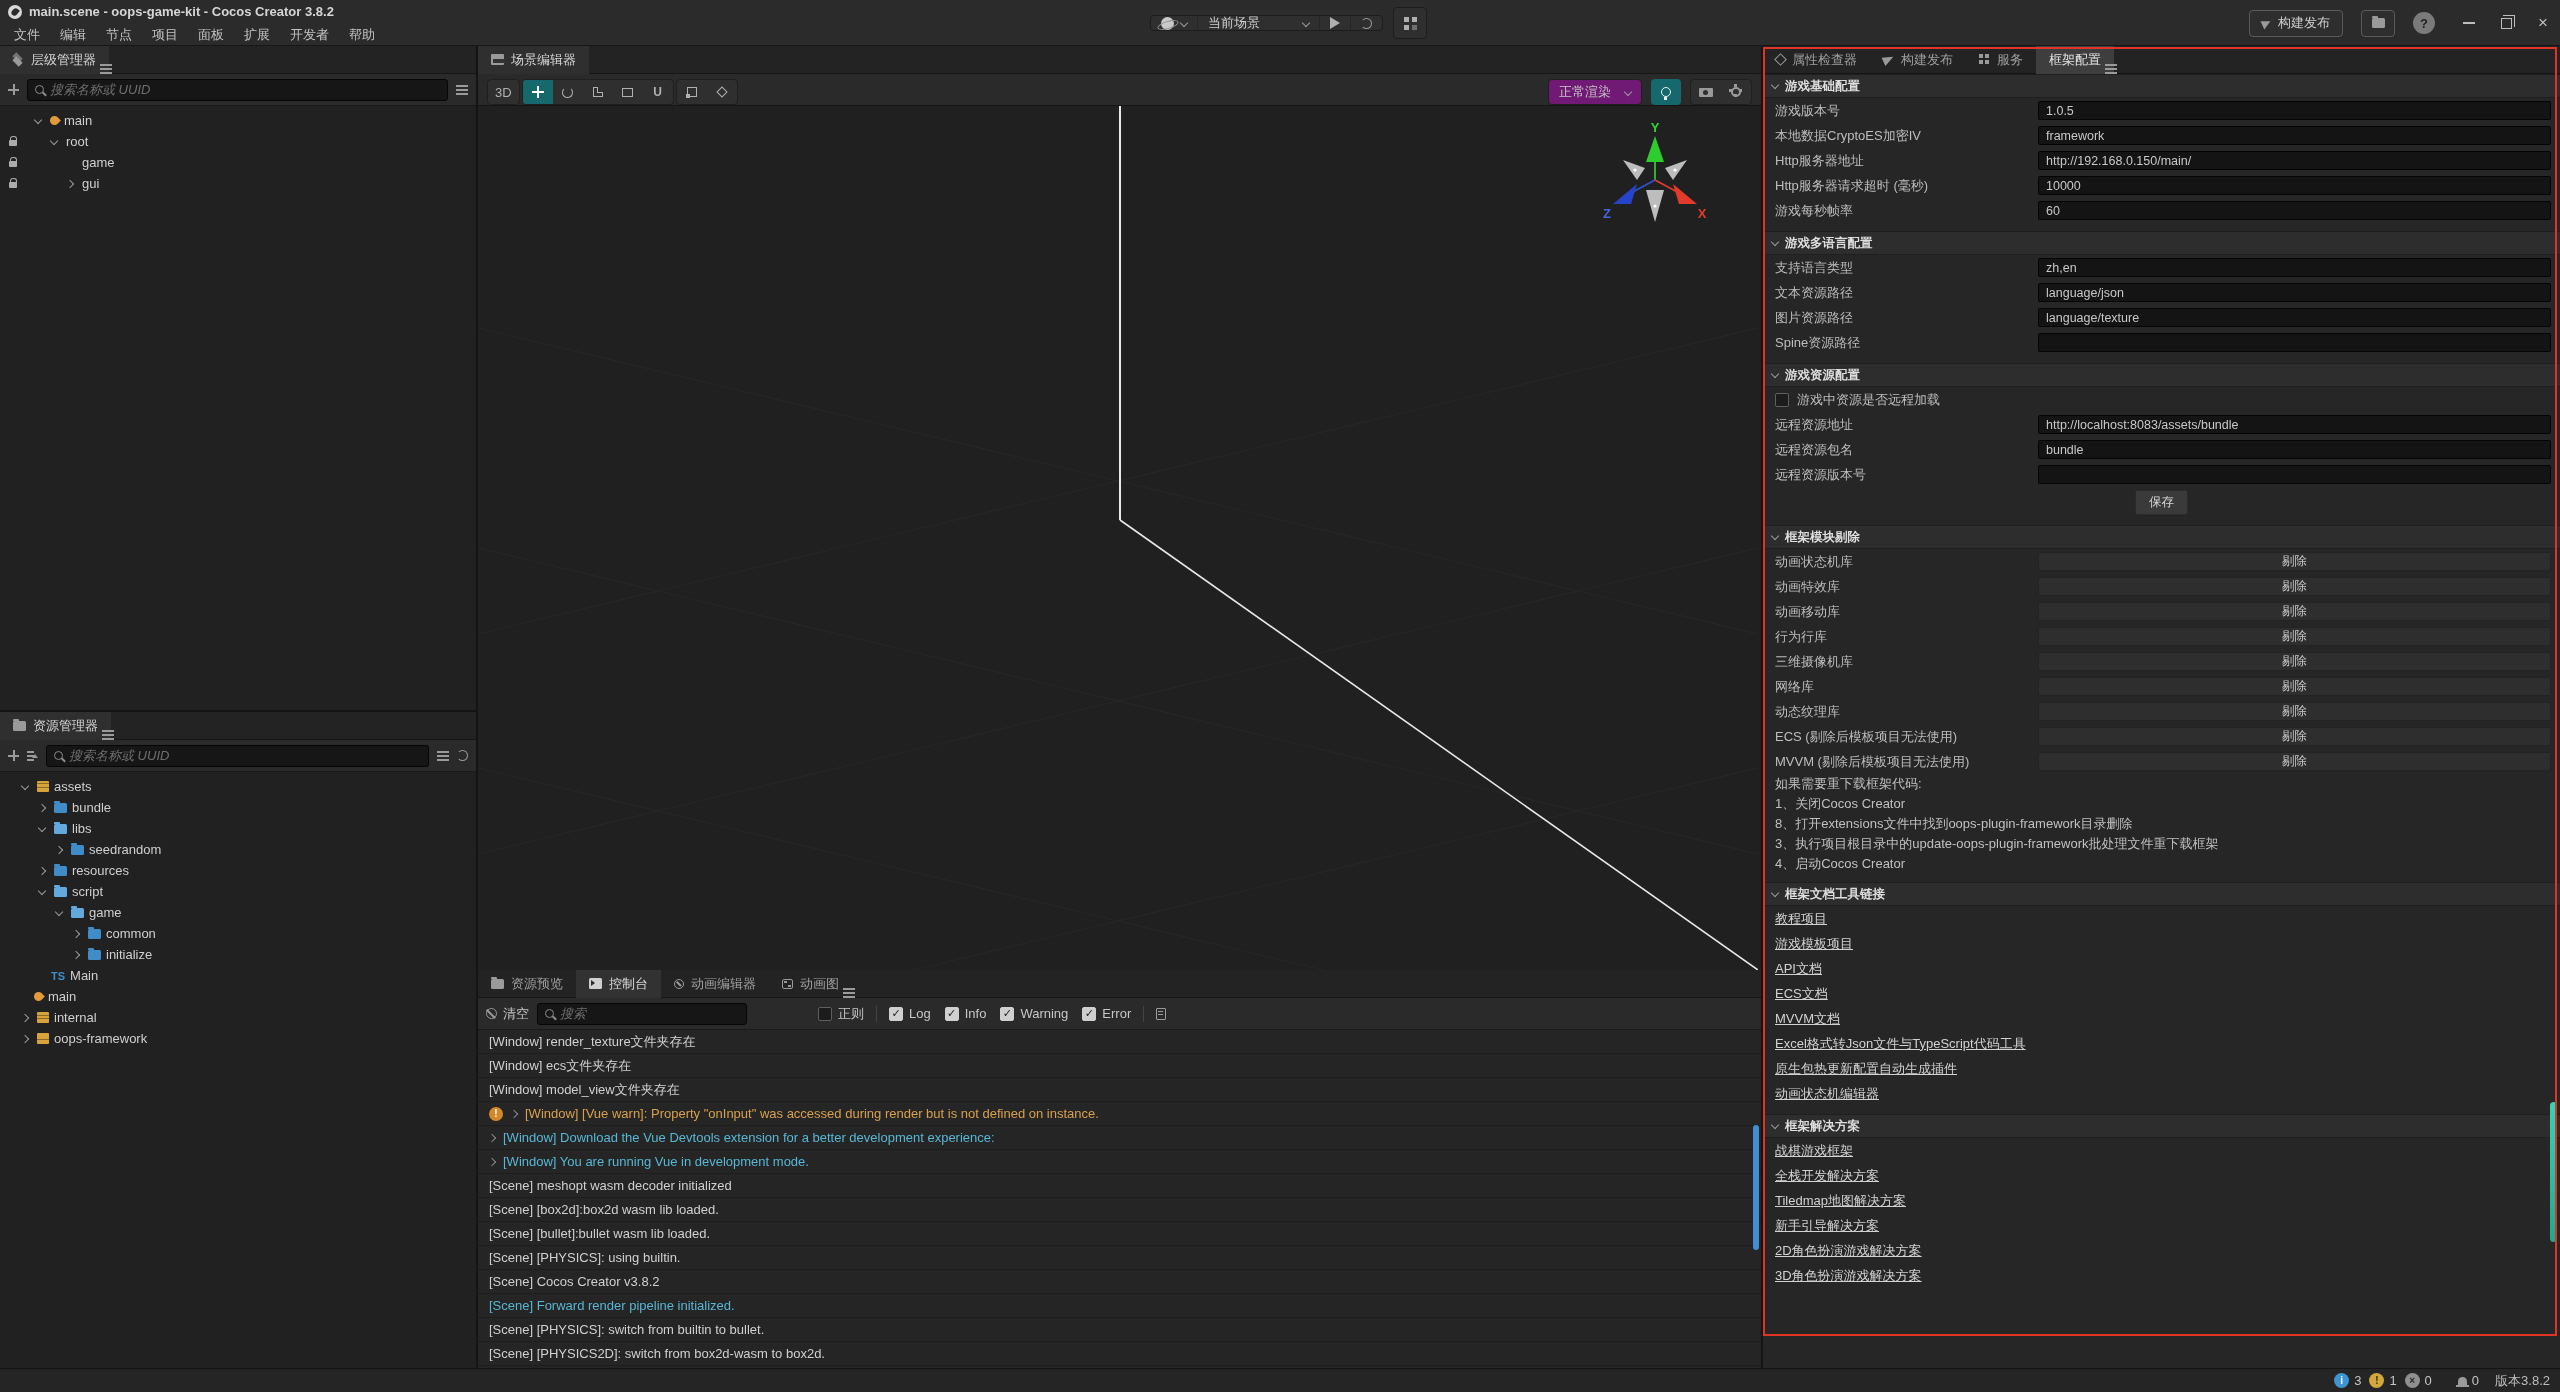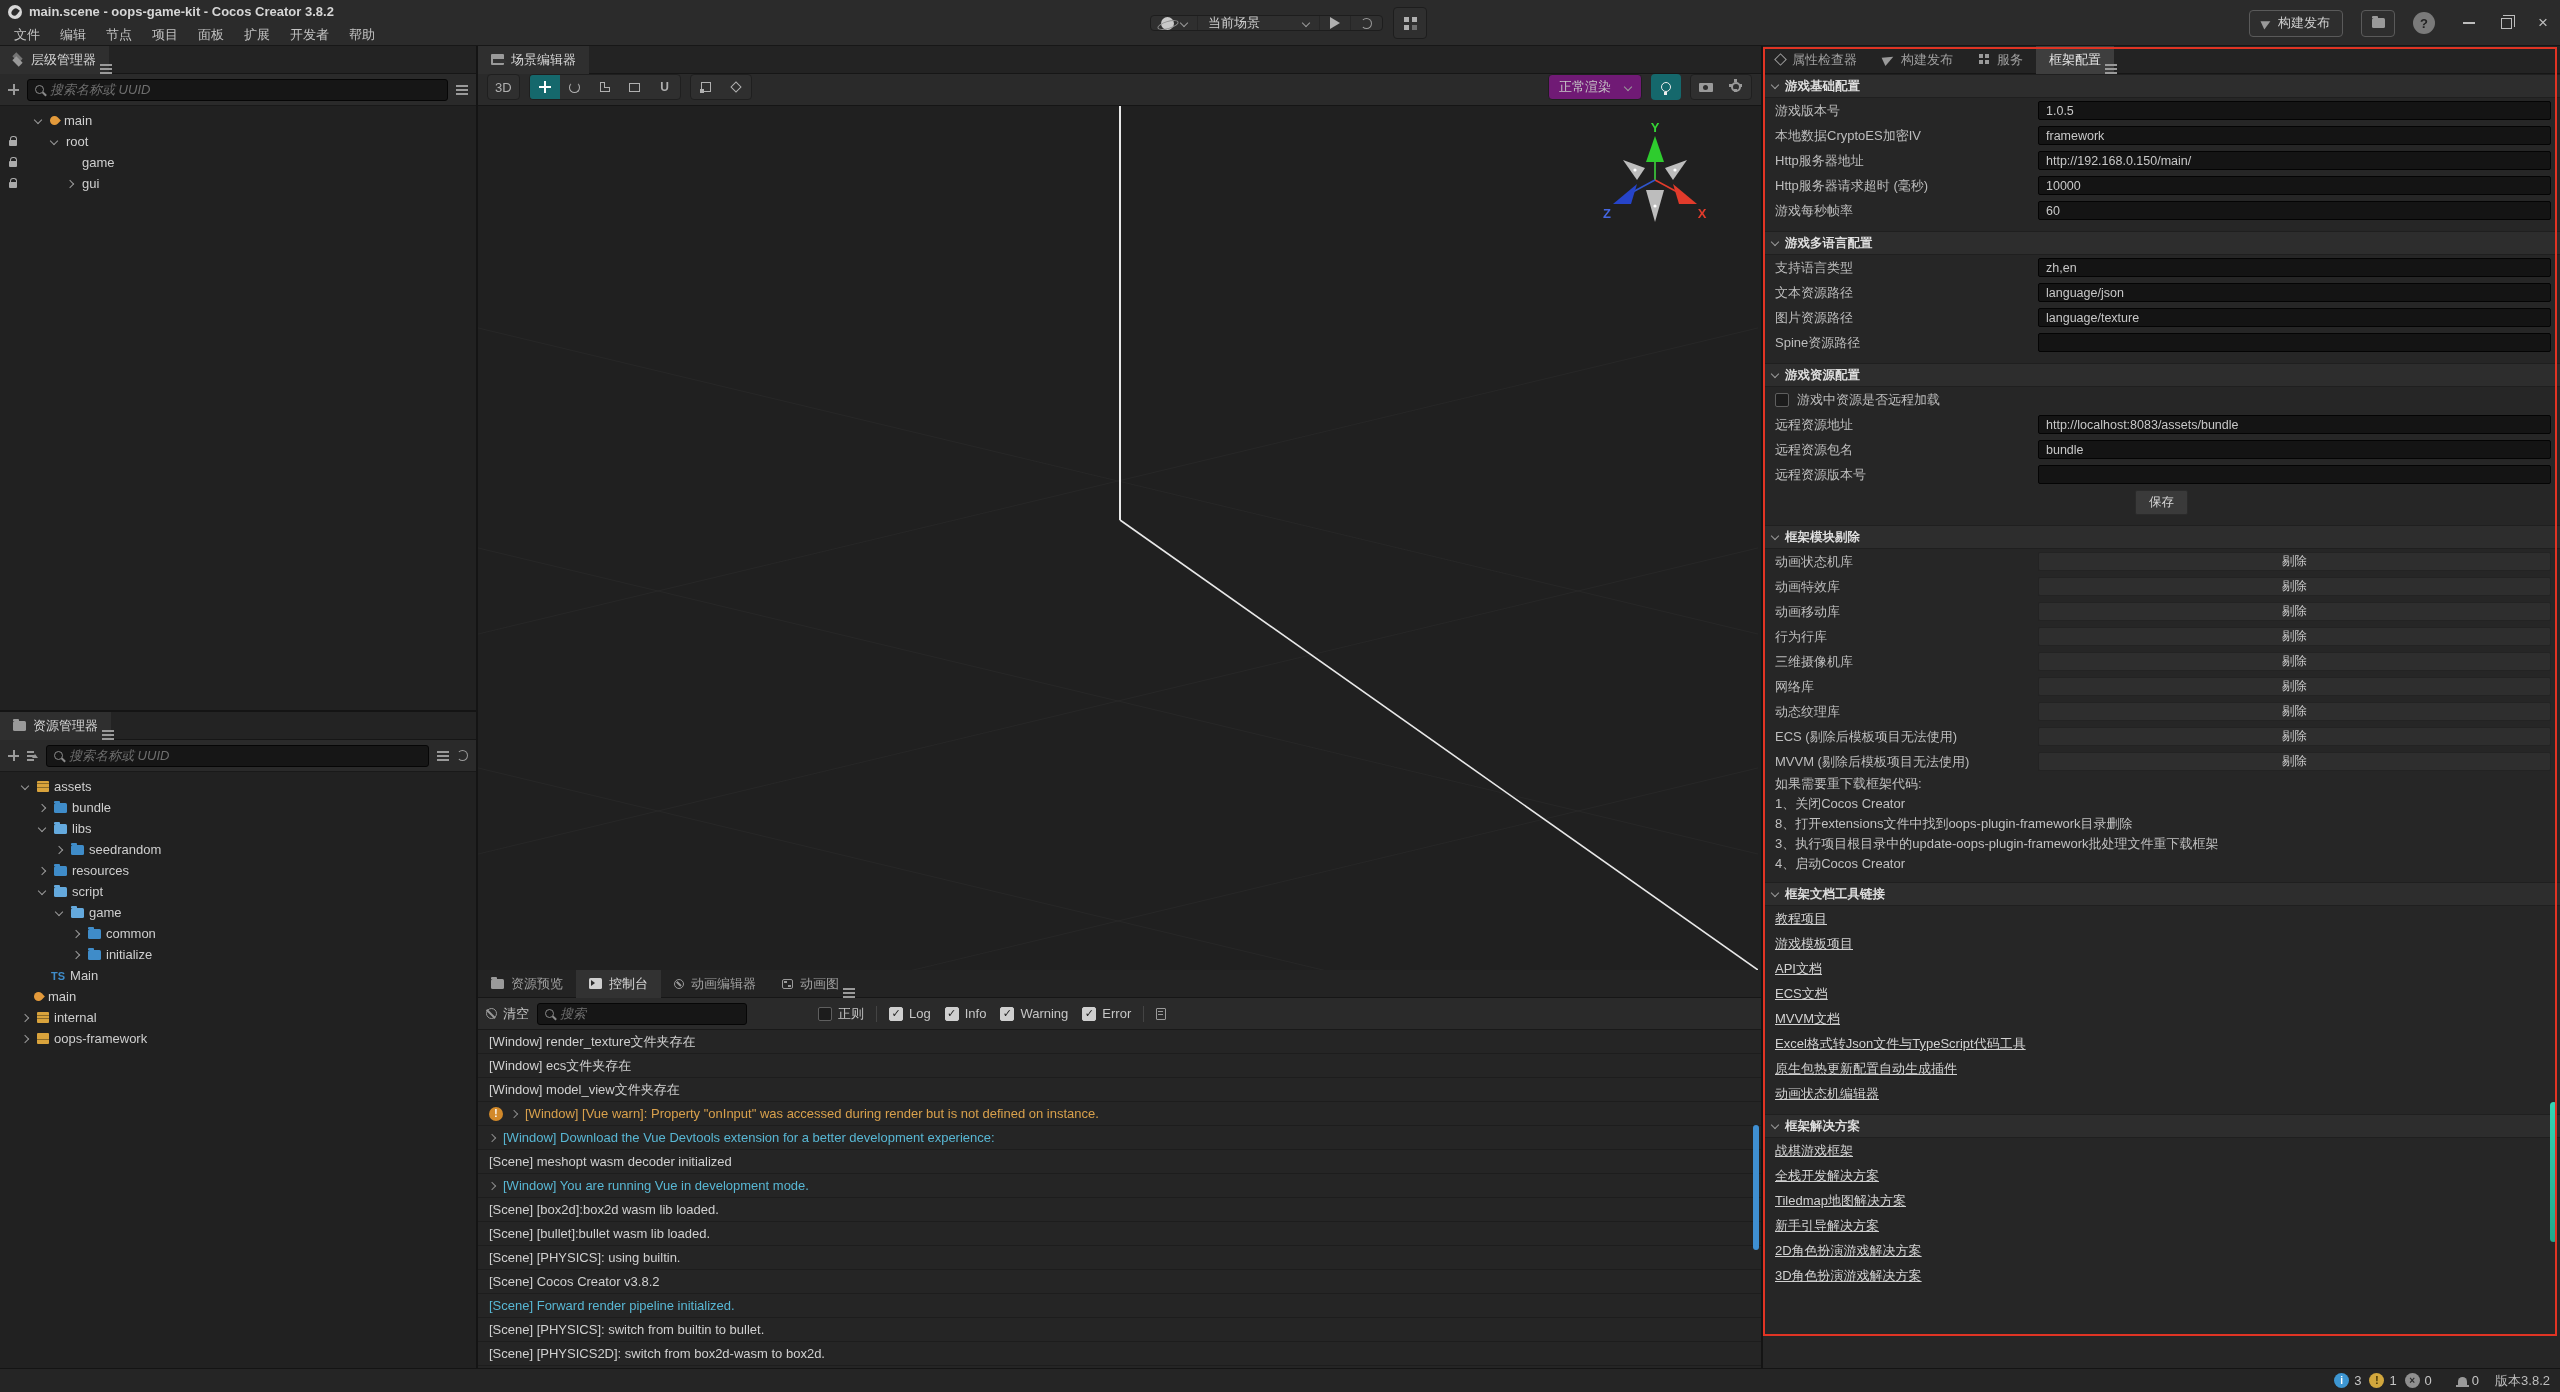--- a/index.html
+++ b/index.html
@@ -122,21 +122,21 @@
   .ic-bell::after { content:""; position:absolute; left:-2px; bottom:-2px; width:13px; height:2px; background:#9a9a9a; }
 
   
   .tree { flex:1; background:#212121; overflow:hidden; padding-top:4px; }
   .tree-row { height:21px; display:flex; align-items:center; padding-left:6px; gap:5px; color:#cfcfcf; }
   .lock-col { width:14px; display:inline-flex; justify-content:center; flex:0 0 auto; }
   .t-label { white-space:nowrap; }
 
   
   .scene-panel { height:924px; display:flex; flex-direction:column; flex:0 0 auto; }
-  .scene-toolbar { height:32px; background:#2a2a2a; border-bottom:1px solid #151515; display:flex; align-items:flex-start; padding:0 9px; gap:9px; }
+  .scene-toolbar { height:32px; background:#2a2a2a; border-bottom:1px solid #151515; display:flex; align-items:flex-end; padding:0 9px; gap:2px; }
   .st-group { display:flex; align-items:center; background:#2f2f2f; border:1px solid #1f1f1f; border-radius:4px; height:26px; overflow:hidden; }
   .st-btn { height:26px; min-width:30px; padding:0 7px; display:flex; align-items:center; justify-content:center; color:#b0b0b0; }
   .st-btn.active { background:#15686c; }
   .st-right { margin-left:auto; display:flex; align-items:center; gap:9px; }
   .render-dd { display:flex; align-items:center; gap:14px; background:#701a75; border:1px solid #1f1f1f; border-radius:4px; height:26px; padding:0 10px; color:#c6c6c6; }
   .viewport { flex:1; position:relative; background:#202020; overflow:hidden; }
   .vp-lines { position:absolute; inset:0; }
   .gizmo { position:absolute; top:16px; right:48px; }
 
   
@@ -577,26 +577,26 @@
             </div>
             <div class="log-row warning">
               <span class="warn-badge">!</span>
               <span class="lchev"></span>
               <span>[Window] [Vue warn]: Property "onInput" was accessed during render but is not defined on instance.</span>
             </div>
             <div class="log-row info">
               <span class="lchev"></span>
               <span>[Window] Download the Vue Devtools extension for a better development experience:</span>
             </div>
-            <div class="log-row log">
-              <span>[Scene] meshopt wasm decoder initialized</span>
-            </div>
             <div class="log-row info">
               <span class="lchev"></span>
               <span>[Window] You are running Vue in development mode.</span>
+            </div>
+            <div class="log-row log">
+              <span>[Scene] meshopt wasm decoder initialized</span>
             </div>
             <div class="log-row log">
               <span>[Scene] [box2d]:box2d wasm lib loaded.</span>
             </div>
             <div class="log-row log">
               <span>[Scene] [bullet]:bullet wasm lib loaded.</span>
             </div>
             <div class="log-row log">
               <span>[Scene] [PHYSICS]: using builtin.</span>
             </div>

